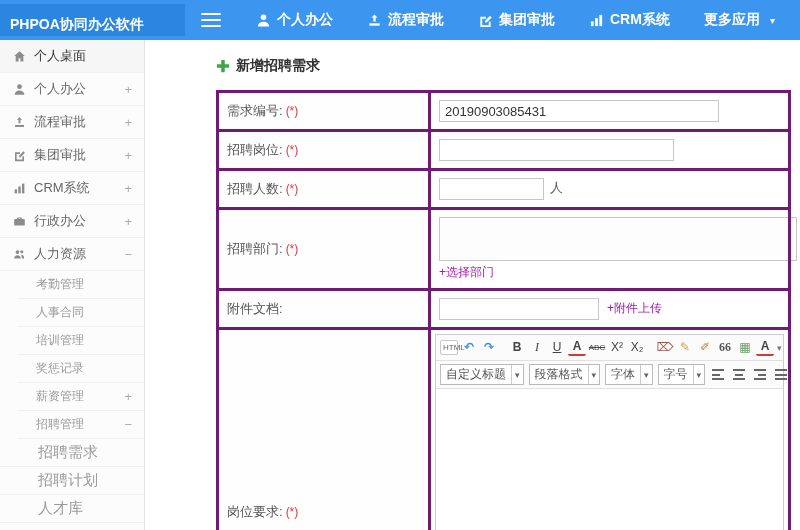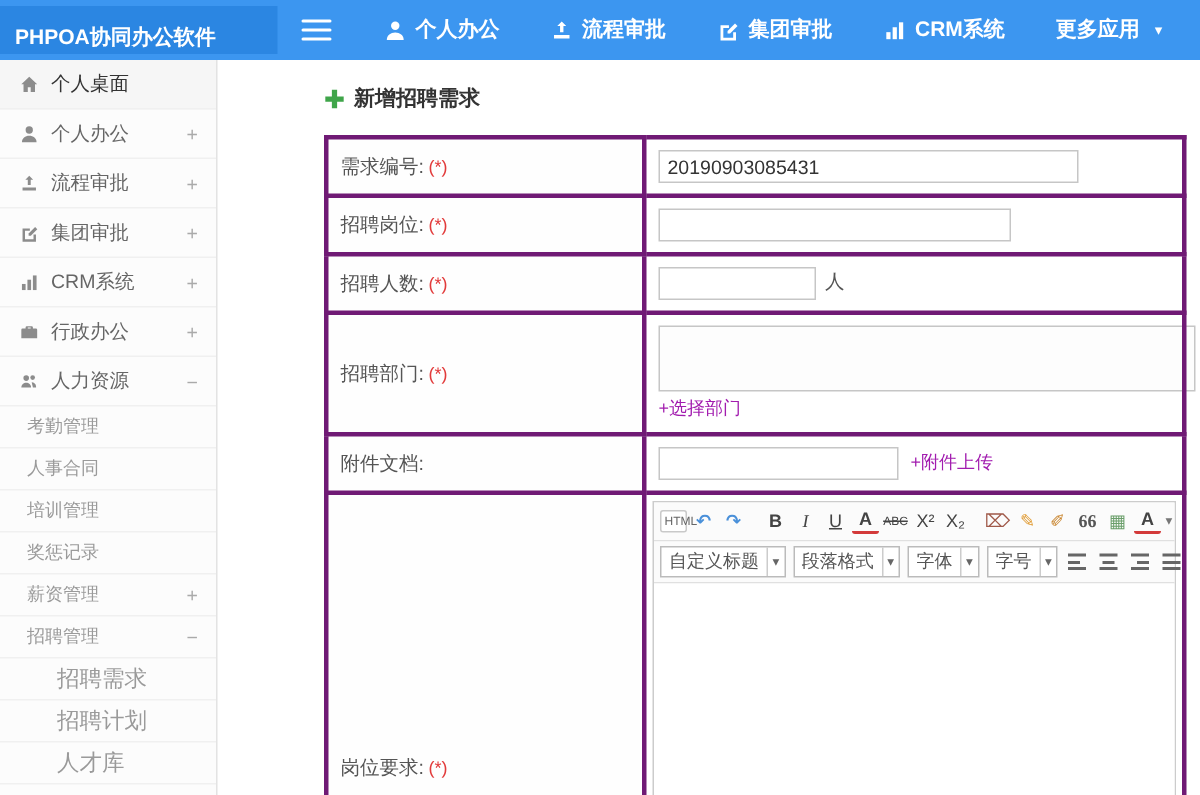--- a/index.html
+++ b/index.html
@@ -23,21 +23,21 @@
   .caret { font-size:10px; margin-left:10px; }
 
   
   aside { position:absolute; top:40px; left:0; bottom:0; width:145px;
     background:#fcfcfc; border-right:1px solid #e3e3e3; overflow:hidden; }
   .side-item { position:relative; border-bottom:1px solid #f0f0f0;
     display:flex; align-items:center; cursor:pointer; color:#666; }
   .lvl0 { height:33px; padding-left:12px; font-size:13px;align-items:center; }
   .lvl0 .slabel { margin-left:8px; }
   .lvl0.active { color:#333; background:#f6f6f6; }
-  .lvl1 { height:28px; padding-left:18px; font-size:12px; color:#9a9a9a; }
+  .lvl1 { height:28px; padding-left:18px; font-size:12px; color:#9a9a9a;margin-left:18px; }
   .lvl2 { height:28px; padding-left:38px; font-size:15px; color:#9a9a9a; }
   .exp { position:absolute; right:12px; color:#aaa; font-size:13px; }
   .sicon { display:inline-flex; width:14px; justify-content:center; }
 
   
   main { position:absolute; top:40px; left:146px; right:0; bottom:0; background:#fff; overflow:hidden; }
   .page-title-row { display:flex; align-items:center; margin:17px 0 0 70px; }
   .page-title-row h1 { font-size:14px; font-weight:bold; color:#333; margin-left:6px; }
 
   table.form-table { border-collapse:collapse; margin:15px 0 0 70px; width:575px; table-layout:fixed; }

